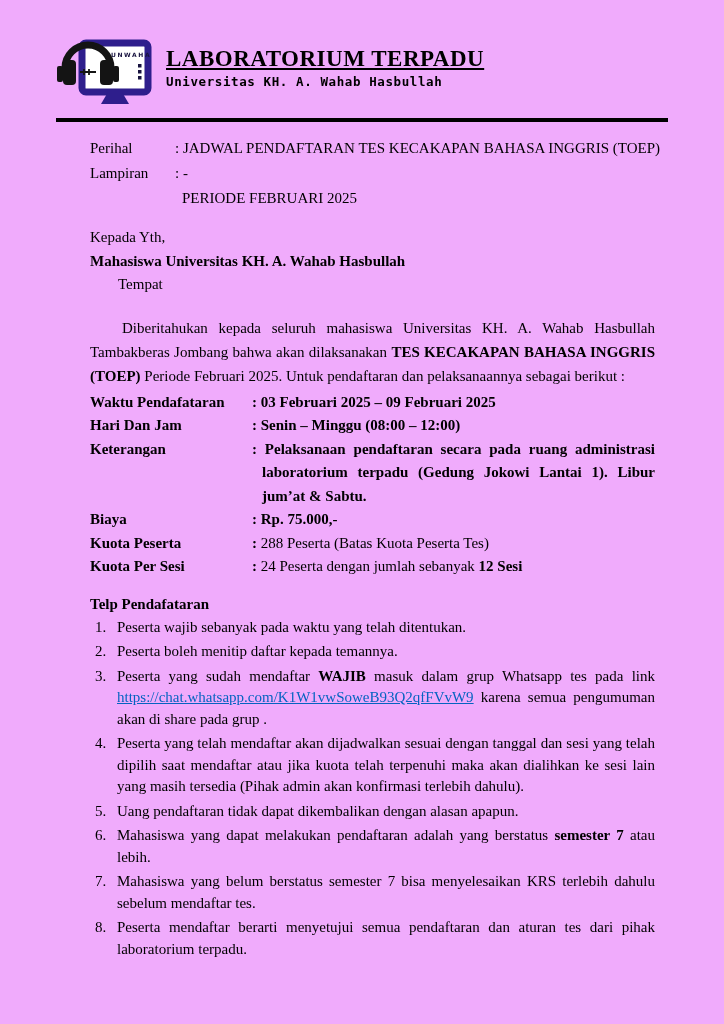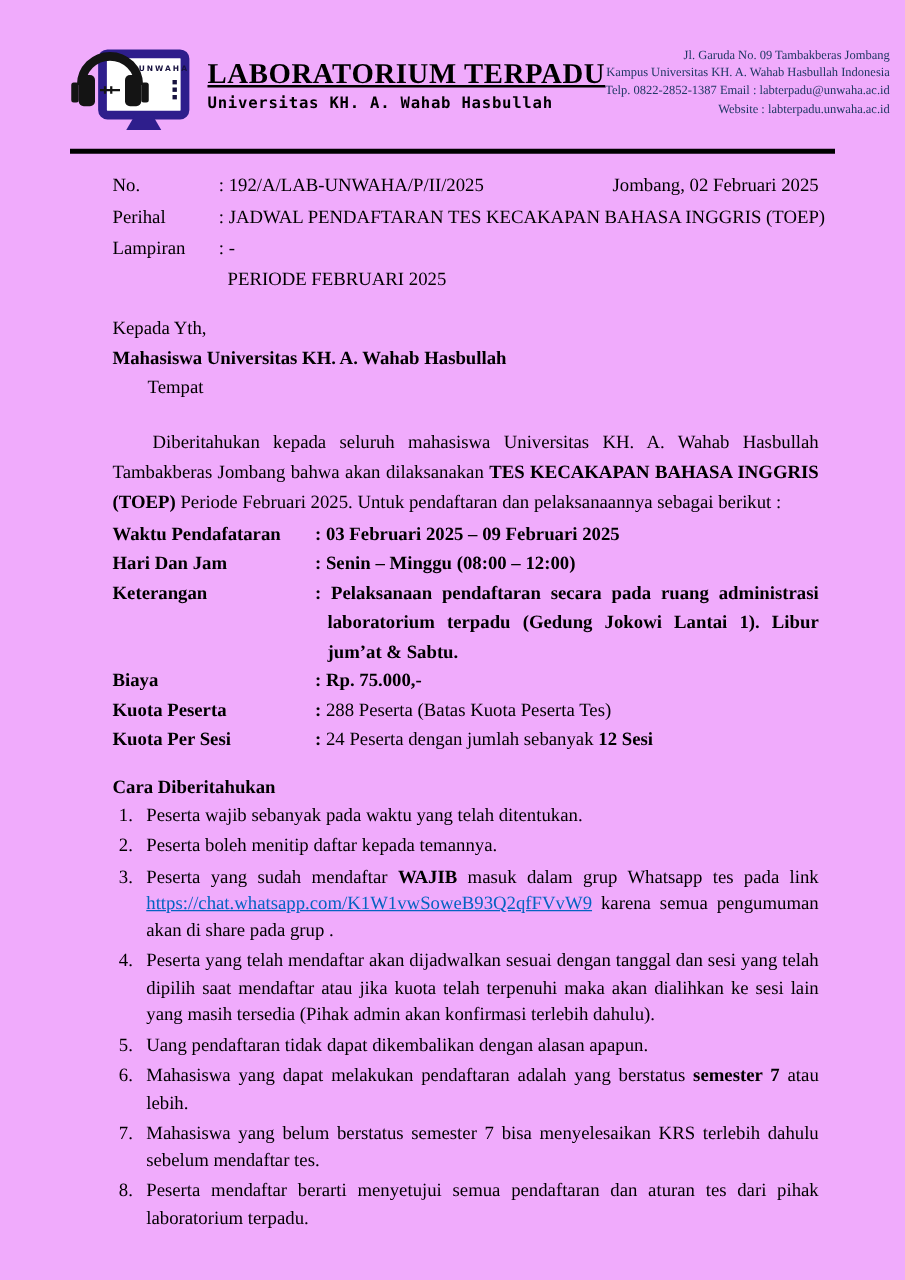--- a/index.html
+++ b/index.html
@@ -123,37 +123,26 @@
         <rect x="7" y="30" width="13" height="25" rx="4" fill="#141414"></rect>
         <rect x="44" y="30" width="13" height="25" rx="4" fill="#141414"></rect>
         <rect x="57" y="36" width="6" height="16" rx="2" fill="#141414"></rect>
         <path d="M 24 42 h 16 M 28 39 v 6 M 33 39 v 6" stroke="#141414" stroke-width="1.8" fill="none"></path>
       </svg>
     </div>
     <div class="brand">
       <div class="org-title">LABORATORIUM TERPADU</div>
       <div class="org-subtitle">Universitas KH. A. Wahab Hasbullah</div>
     </div>
-    <div class="contact">
-      <div>Jl. Garuda No. 09 Tambakberas Jombang</div>
-      <div>Kampus Universitas KH. A. Wahab Hasbullah Indonesia</div>
-      <div>Telp. 0822-2852-1387 Email : labterpadu@unwaha.ac.id</div>
-      <div>Website : labterpadu.unwaha.ac.id</div>
-    </div>
   </div>
   <div class="header-rule"></div>
 
   <div class="content">
 
     <div class="meta">
-      <div class="meta-row">
-        <span class="meta-label">No.</span>
-        <span class="meta-value">: 192/A/LAB-UNWAHA/P/II/2025</span>
-        <span class="meta-date">Jombang, 02 Februari 2025</span>
-      </div>
       <div class="meta-row">
         <span class="meta-label">Perihal</span>
         <span class="meta-value">: JADWAL PENDAFTARAN TES KECAKAPAN BAHASA INGGRIS (TOEP)</span>
       </div>
       <div class="meta-row">
         <span class="meta-label">Lampiran</span>
         <span class="meta-value">: -</span>
       </div>
       <div class="meta-value-line2">PERIODE FEBRUARI 2025</div>
     </div>
@@ -186,21 +175,21 @@
       <div class="detail-row">
         <span class="detail-label">Kuota Peserta</span>
         <span class="detail-value"><span class="b">: </span><span>288 Peserta (Batas Kuota Peserta Tes)</span></span>
       </div>
       <div class="detail-row">
         <span class="detail-label">Kuota Per Sesi</span>
         <span class="detail-value"><span class="b">: </span><span>24 Peserta dengan jumlah sebanyak </span><span class="b">12 Sesi</span></span>
       </div>
     </div>
 
-    <div class="procedure-title">Cara Diberitahukan</div>
+    <div class="procedure-title">Telp Pendafataran</div>
     <ol class="procedure-list">
       <li><span>Peserta wajib sebanyak pada waktu yang telah ditentukan.</span></li>
       <li><span>Peserta boleh menitip daftar kepada temannya.</span></li>
       <li><span>Peserta yang sudah mendaftar </span><span class="b">WAJIB</span><span> masuk dalam grup Whatsapp tes pada link </span><a class="hyperlink" href="#">https://chat.whatsapp.com/K1W1vwSoweB93Q2qfFVvW9</a><span> karena semua pengumuman akan di share pada grup .</span></li>
       <li><span>Peserta yang telah mendaftar akan dijadwalkan sesuai dengan tanggal dan sesi yang telah dipilih saat mendaftar atau jika kuota telah terpenuhi maka akan dialihkan ke sesi lain yang masih tersedia (Pihak admin akan konfirmasi terlebih dahulu).</span></li>
       <li><span>Uang pendaftaran tidak dapat dikembalikan dengan alasan apapun.</span></li>
       <li><span>Mahasiswa yang dapat melakukan pendaftaran adalah yang berstatus </span><span class="b">semester 7</span><span> atau lebih.</span></li>
       <li><span>Mahasiswa yang belum berstatus semester 7 bisa menyelesaikan KRS terlebih dahulu sebelum mendaftar tes.</span></li>
       <li><span>Peserta mendaftar berarti menyetujui semua pendaftaran dan aturan tes dari pihak laboratorium terpadu.</span></li>
 

